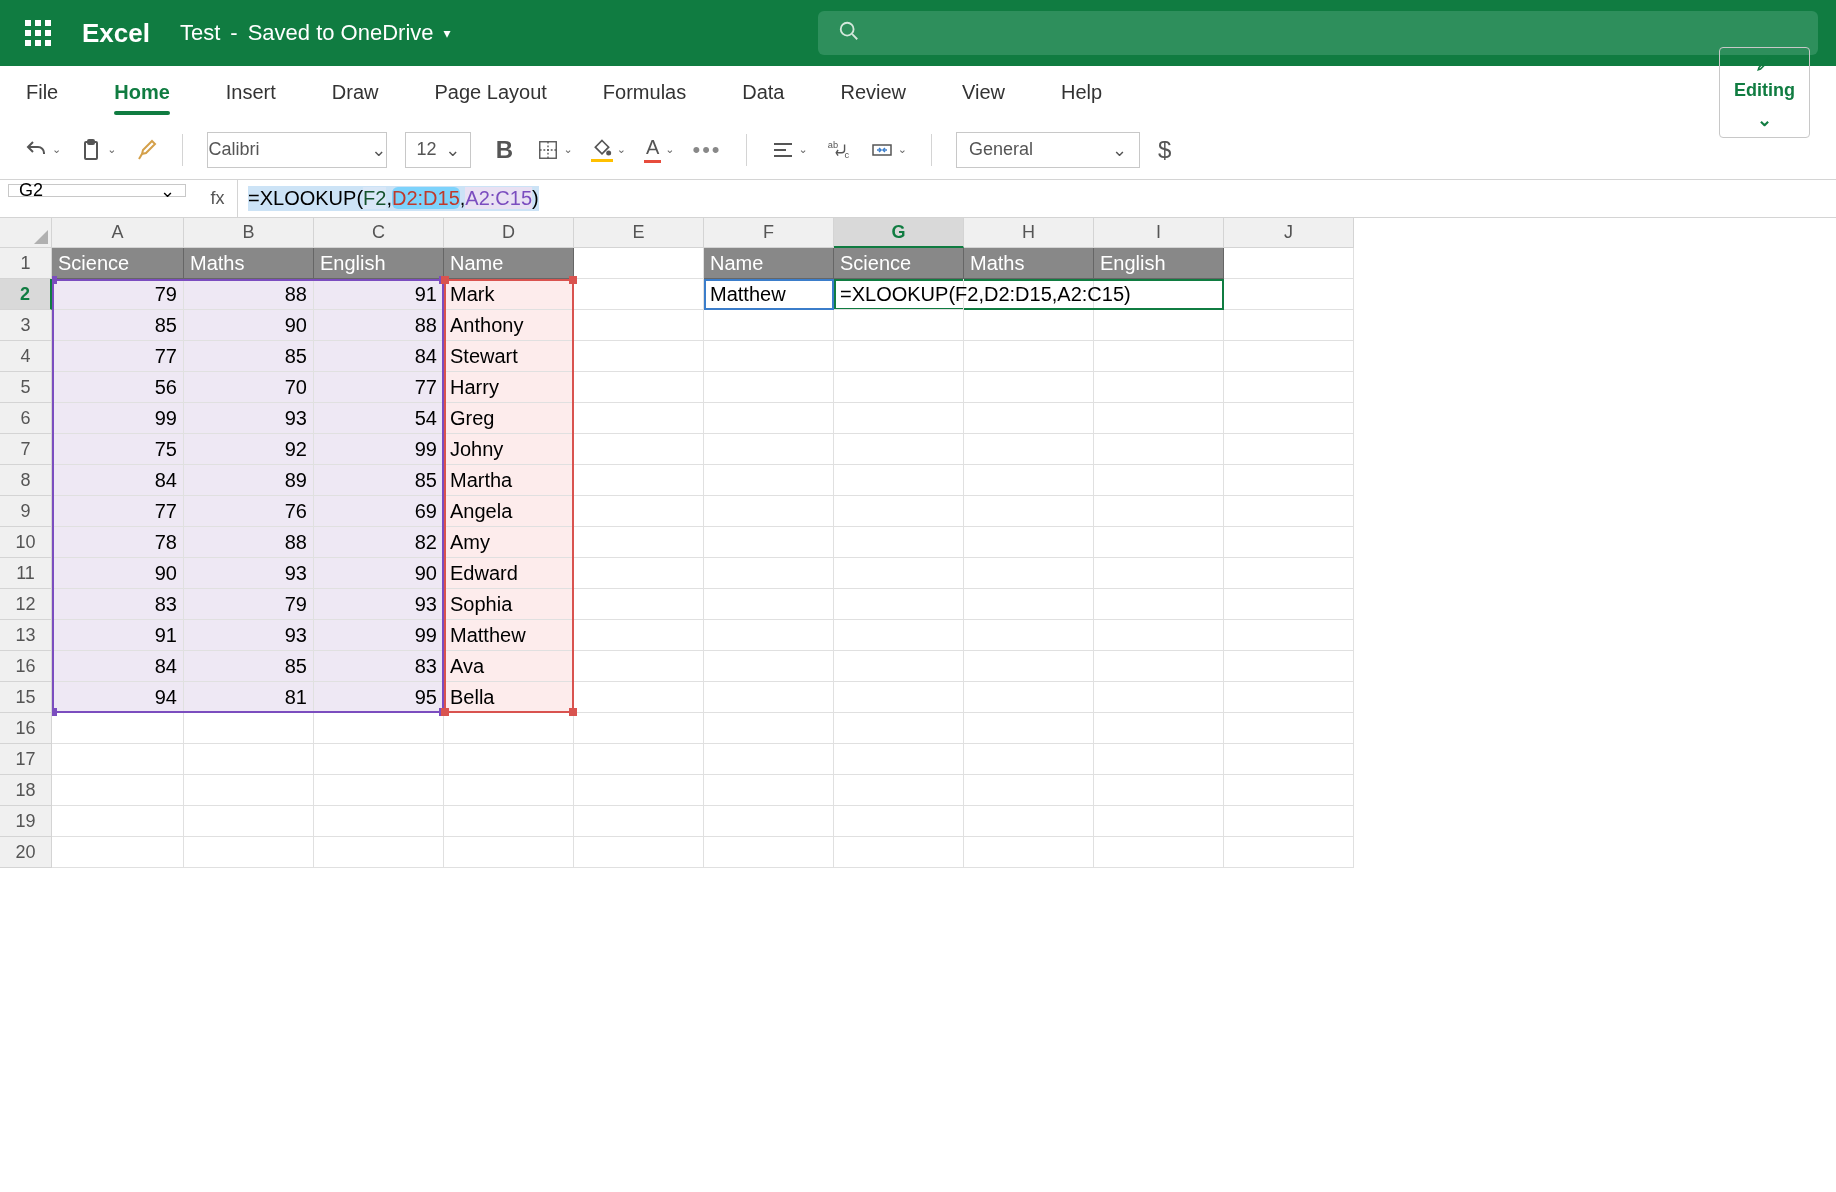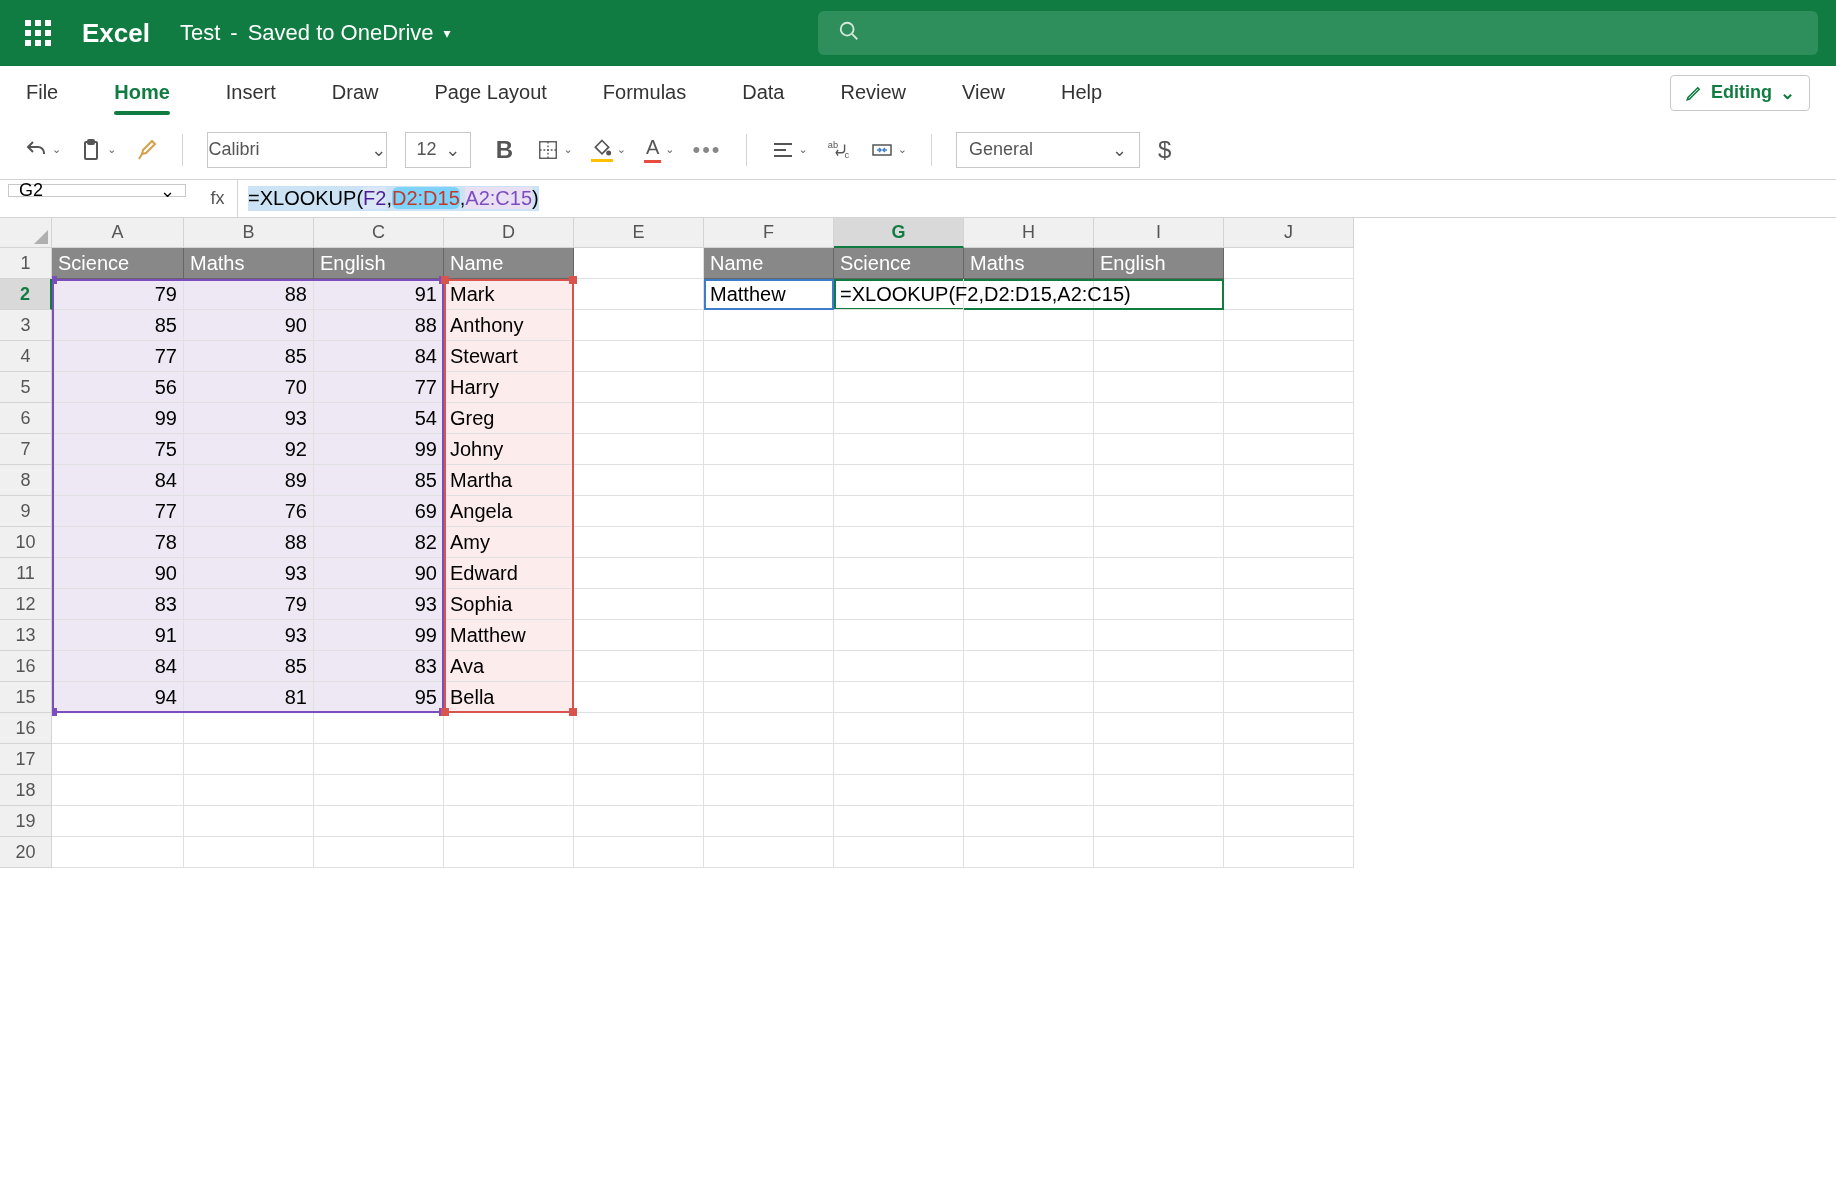--- a/index.html
+++ b/index.html
@@ -16,42 +16,42 @@
   .search-wrap { margin-left: auto; width: 1000px; }
   .search-box { background: #2e8f5c; border-radius: 6px; height: 44px; display: flex; align-items: center; padding: 0 20px; color: #d4e8dc; font-size: 20px; gap: 16px; }
   .search-box input { background: transparent; border: none; outline: none; color: #d4e8dc; font-size: 20px; flex: 1; }
   .search-box input::placeholder { color: #d4e8dc; }
   
   
   .ribbon-tabs { height: 54px; display: flex; align-items: center; padding: 0 26px; gap: 56px; border-bottom: 1px solid transparent; }
   .ribbon-tab { font-size: 20px; color: #333; height: 100%; display: flex; align-items: center; cursor: pointer; position: relative; }
   .ribbon-tab.active { font-weight: 600; color: #107c41; }
   .ribbon-tab.active::after { content: ""; position: absolute; bottom: 4px; left: 0; right: 0; height: 4px; background: #107c41; border-radius: 2px; }
-  .editing-btn { margin-left: auto; border: 1px solid #c8c8c8; border-radius: 4px; padding: 6px 14px; display: flex; align-items: center; gap: 8px; color: #107c41; font-weight: 600; font-size: 18px; cursor: pointer; }
+  .editing-btn { margin-left: auto; border: 1px solid #c8c8c8; border-radius: 4px; padding: 6px 14px; display: flex; align-items: center; gap: 8px; color: #107c41; font-weight: 600; font-size: 18px; cursor: pointer; flex-direction: column; }
   
   .ribbon-tools { height: 60px; display: flex; align-items: center; padding: 0 24px; gap: 18px; border-bottom: 1px solid #d4d4d4; }
   .tool { display: flex; align-items: center; justify-content: center; height: 36px; color: #555; cursor: pointer; position: relative; font-size: 18px; }
   .tool svg { display: block; }
   .tool .chev { font-size: 11px; margin-left: 4px; color: #666; }
   .sep { width: 1px; height: 32px; background: #d4d4d4; margin: 0 6px; }
   .font-name { border: 1px solid #c8c8c8; height: 36px; width: 180px; display: flex; align-items: center; padding: 0 0; font-size: 18px; color: #555; justify-content: space-between; }
   .font-size { border: 1px solid #c8c8c8; height: 36px; width: 66px; display: flex; align-items: center; padding: 0 10px; font-size: 18px; color: #555; justify-content: space-between; }
   .ellipsis { letter-spacing: 2px; font-size: 22px; color: #888; }
   .num-format { border: 1px solid #c8c8c8; height: 36px; width: 184px; display: flex; align-items: center; padding: 0 12px; font-size: 18px; color: #555; justify-content: space-between; }
   .font-underline-red { border-bottom: 3px solid #e74c3c; }
   .font-underline-yellow { border-bottom: 3px solid #ffc000; }
   
   
   .formula-row { height: 38px; display: flex; align-items: stretch; border-bottom: 1px solid #d4d4d4; }
   .name-box { width: 178px; border: 1px solid #c8c8c8; display: flex; align-items: center; padding: 0 10px; font-size: 18px; justify-content: space-between; margin: 4px 4px 20px 8px; }
   .fx-label { width: 40px; display: flex; align-items: center; justify-content: center; font-size: 18px; color: #555; border-right: 1px solid #d4d4d4; margin-left: 8px; }
   .formula-bar { flex: 1; display: flex; align-items: center; padding: 0 10px; font-size: 20px; }
   .fm-eq { color: #000; }
   .fm-fn { color: #000; }
-  .fm-b1 { color: #4c1d95; background: #d9e7f7; }
+  .fm-b1 { color: #14532d; background: #d9e7f7; }
   .fm-b2 { color: #c0392b; background: #7dd3fc; border-radius: 6px; }
   .fm-b3 { color: #7b4dbf; background: #e9e1f3; }
   .fm-hl { background: #cce3f6; padding: 1px 0; }
   
   
   .grid-area { display: flex; height: calc(100% - 66px - 54px - 60px - 38px); }
   .corner { width: 52px; height: 30px; background: #f0f0f0; border-right: 1px solid #d4d4d4; border-bottom: 1px solid #d4d4d4; position: relative; }
   .corner::after { content: ""; position: absolute; right: 3px; bottom: 3px; width: 0; height: 0; border-left: 14px solid transparent; border-bottom: 14px solid #b0b0b0; }
   .col-headers { display: flex; height: 30px; }
   .col-head { background: #f0f0f0; border-right: 1px solid #d4d4d4; border-bottom: 1px solid #d4d4d4; display: flex; align-items: center; justify-content: center; font-size: 18px; color: #555; cursor: pointer; }

